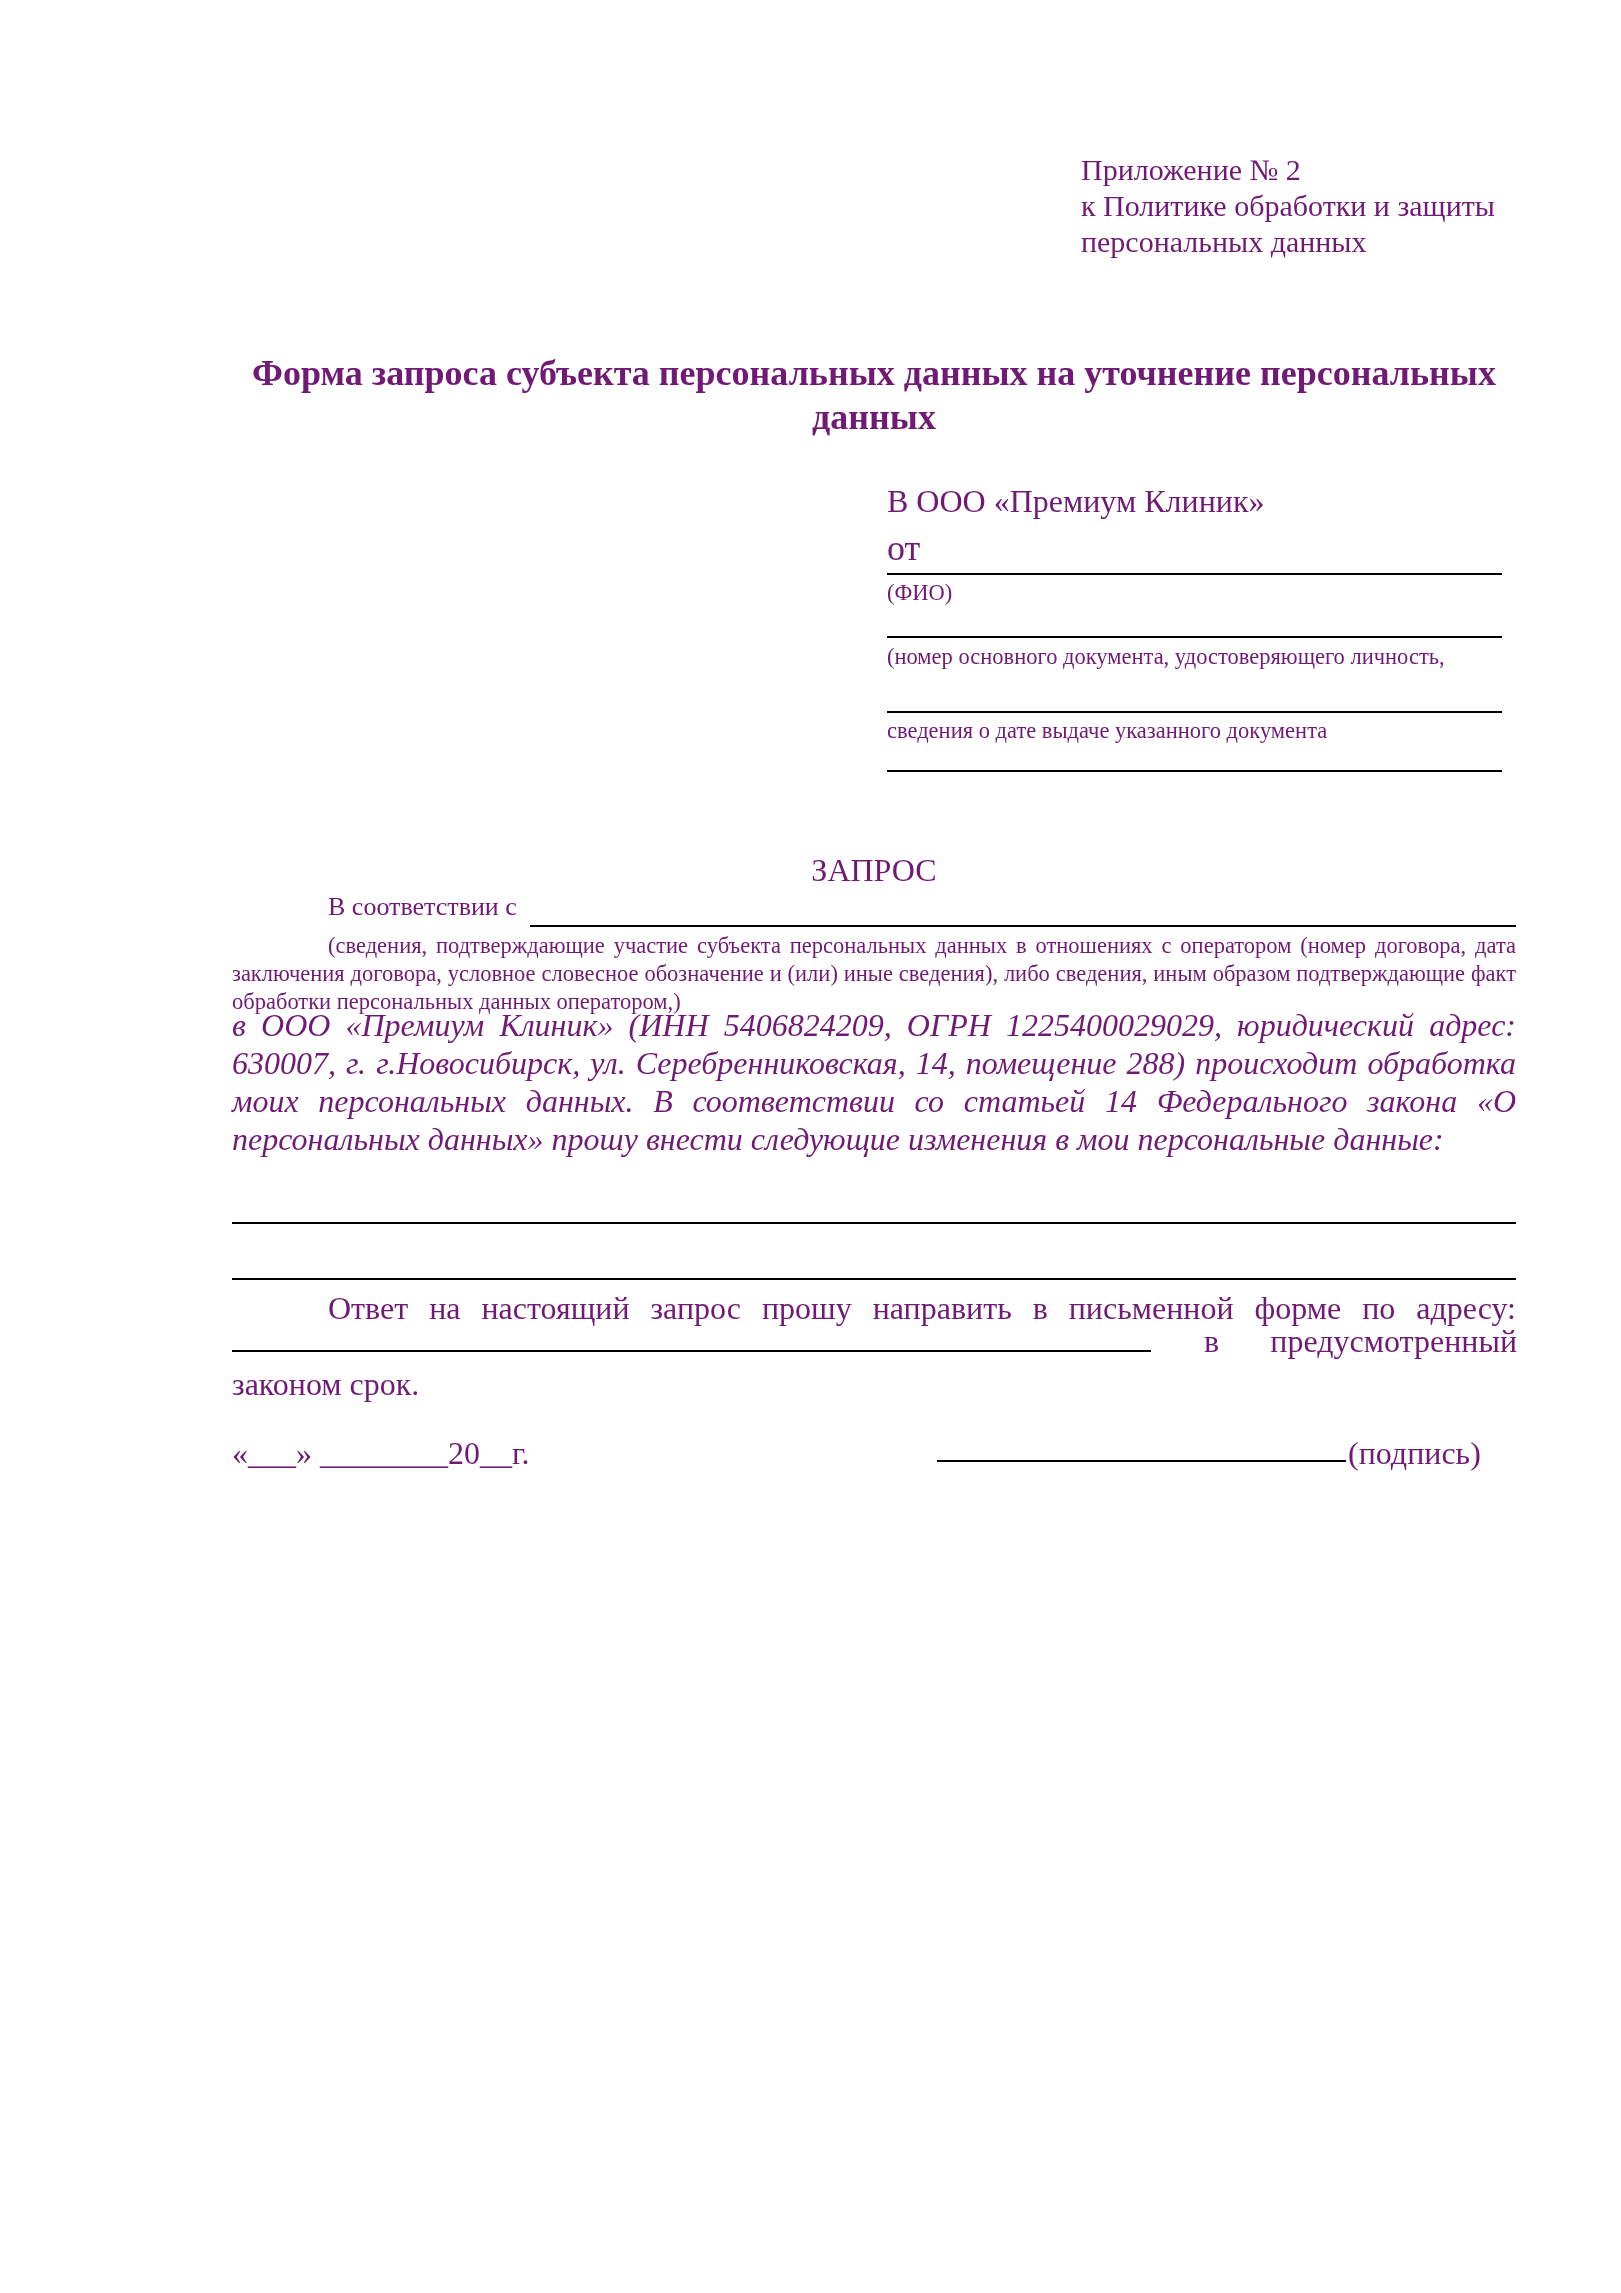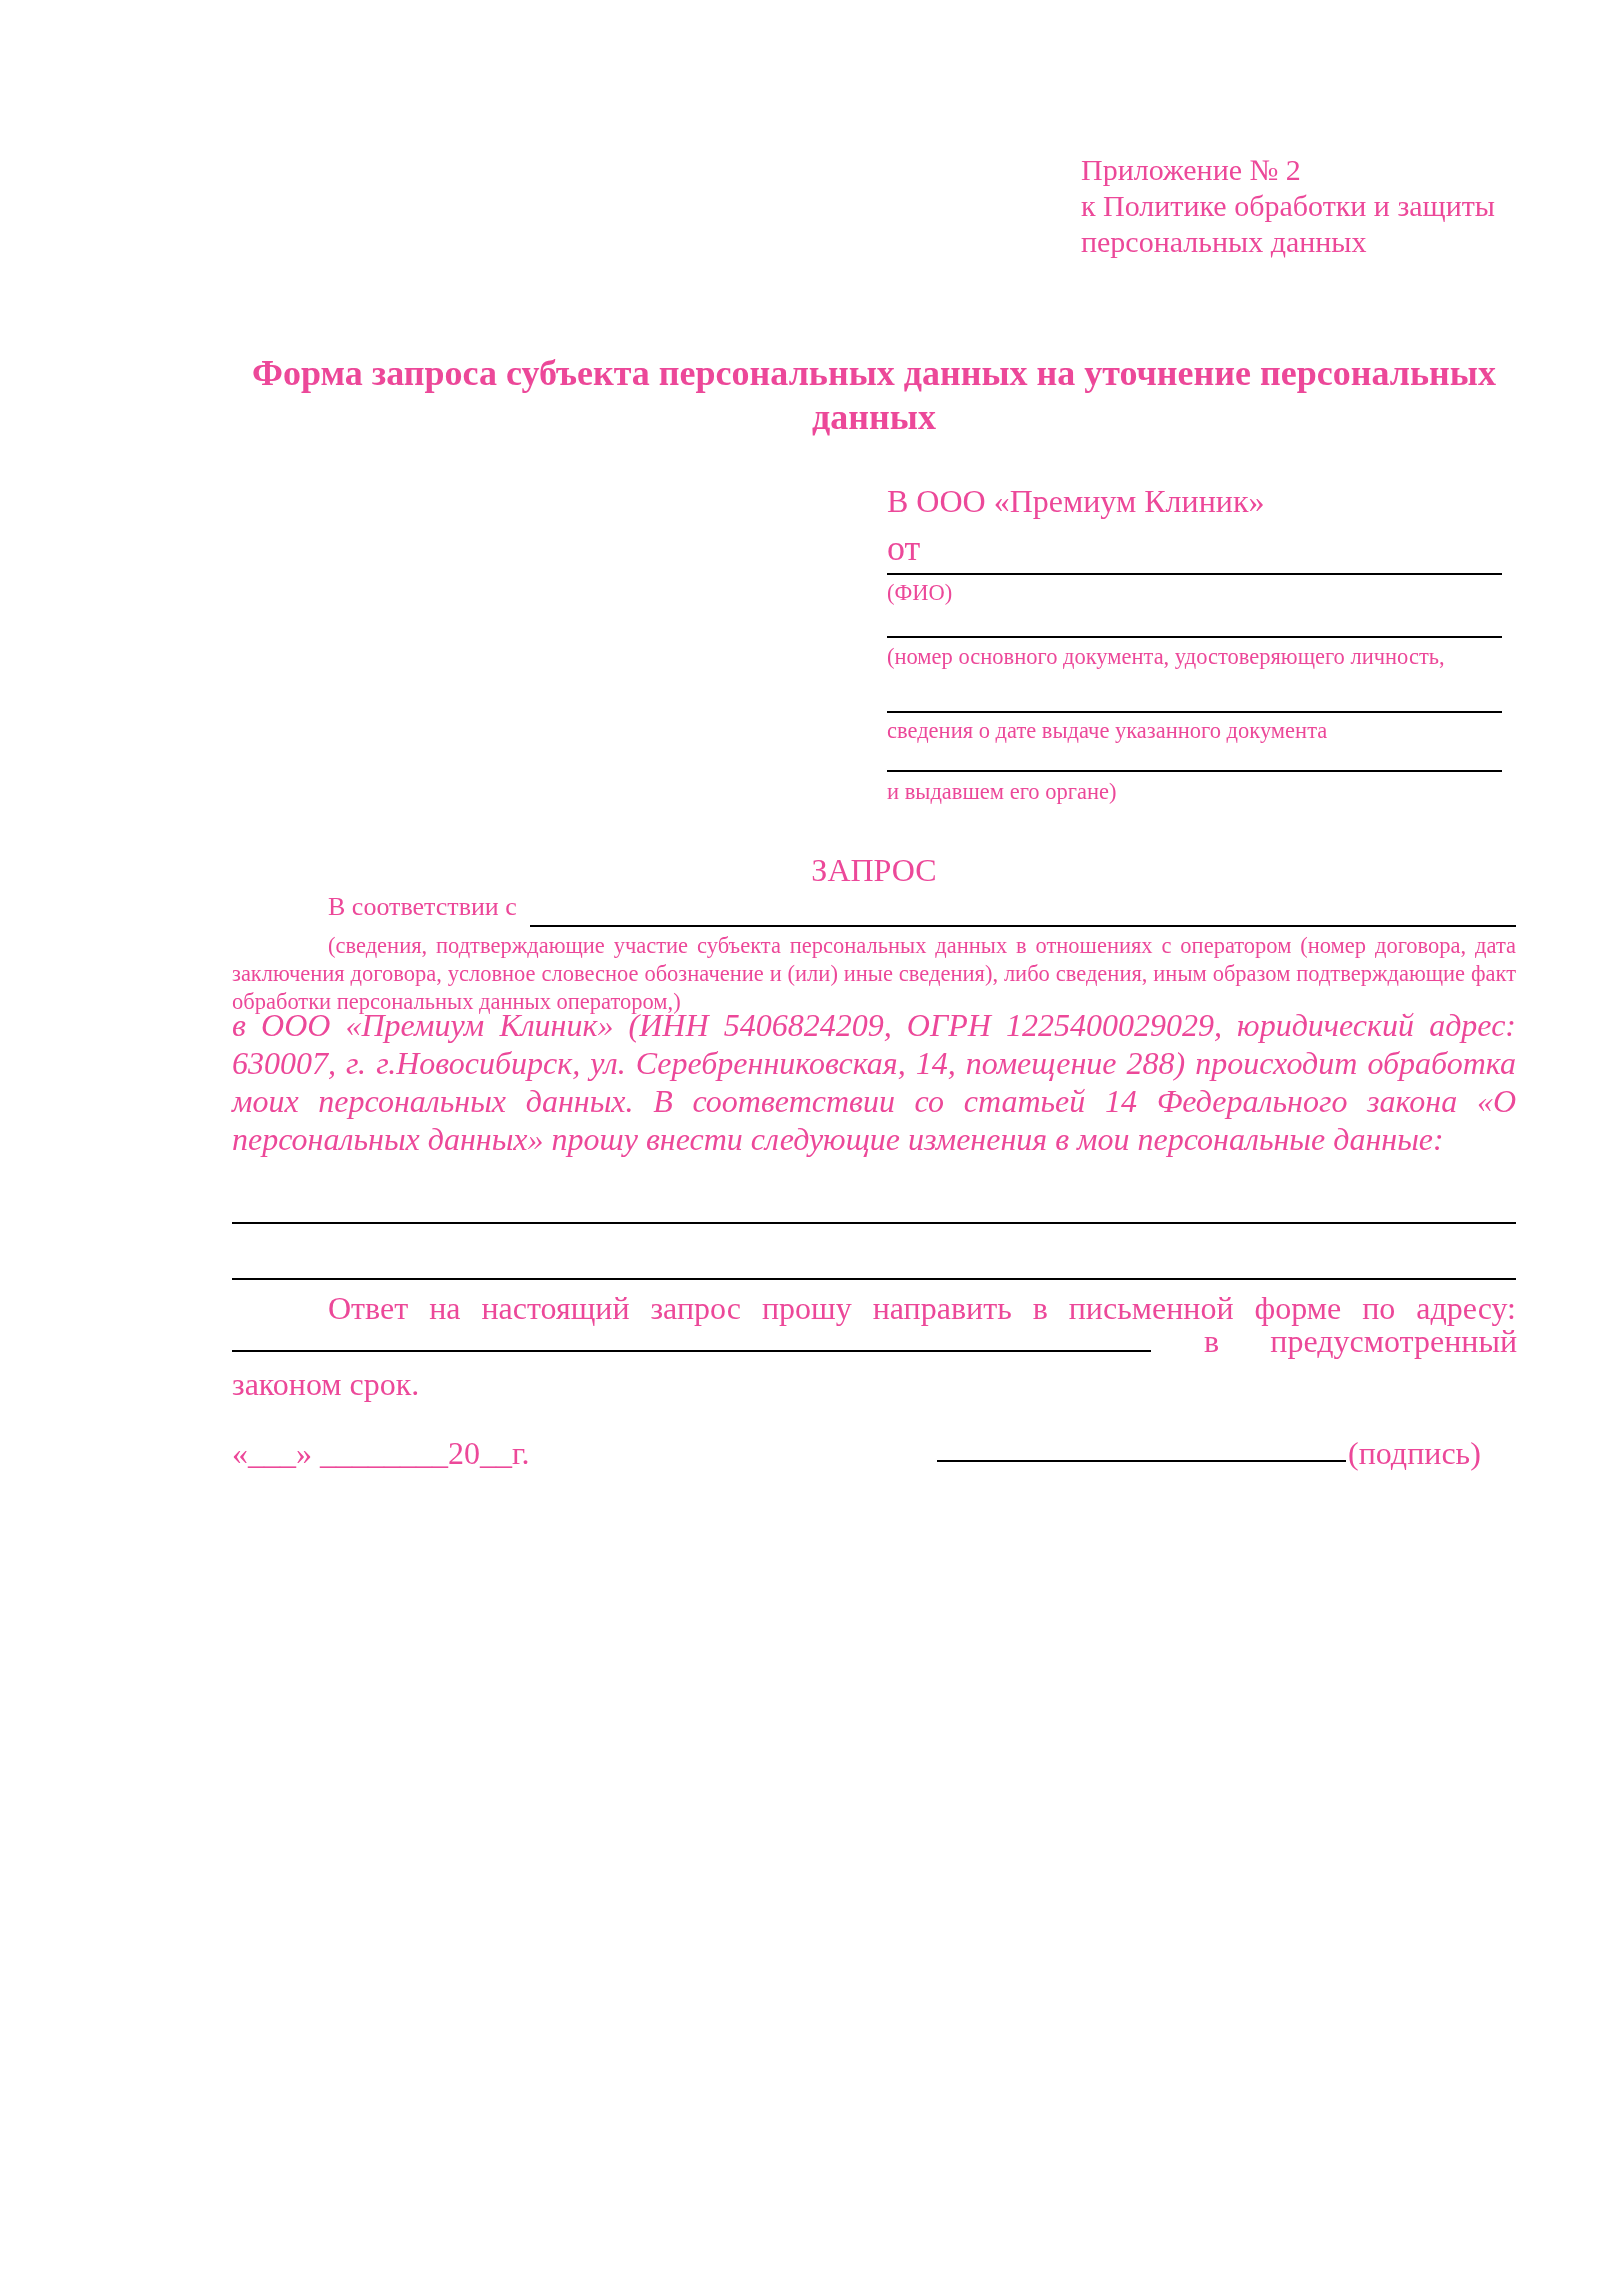--- a/index.html
+++ b/index.html
@@ -1,19 +1,19 @@
 <!DOCTYPE html>
 <html lang="ru"><head>
 <meta charset="utf-8">
 <style>
   html,body{margin:0;padding:0;background:#ffffff;}
   .page{
     position:relative;
     width:1569px;height:2294px;
-    background:#ffffff;color:#ec4899;
+    background:#ffffff;color:#701a75;
     font-family:"Liberation Serif","DejaVu Serif",serif;
     overflow:hidden;
   }
   
   .appendix{position:absolute;left:1081px;top:152px;font-size:30px;line-height:36px;}
   
   .title{position:absolute;left:232px;top:351px;width:1284px;margin:0;
     text-align:center;font-weight:bold;font-size:36px;line-height:44px;}
   
   .addr-to{position:absolute;left:887px;top:483px;font-size:32px;}
@@ -63,21 +63,20 @@
   <div class="uline u1"></div>
   <div class="cap c1">(ФИО)</div>
 
   <div class="uline u2"></div>
   <div class="cap c2">(номер основного документа, удостоверяющего личность,</div>
 
   <div class="uline u3"></div>
   <div class="cap c3">сведения о дате выдаче указанного документа</div>
 
   <div class="uline u4"></div>
-  <div class="cap c4">и выдавшем его органе)</div>
 
   <div class="req-heading">ЗАПРОС</div>
 
   <div class="intro-line">
     <span class="intro-prefix">В соответствии с</span>
     <span class="intro-fill"></span>
   </div>
 
   <div class="smallprint">(сведения, подтверждающие участие субъекта персональных данных в отношениях с оператором (номер договора, дата заключения договора, условное словесное обозначение и (или) иные сведения), либо сведения, иным образом подтверждающие факт обработки персональных данных оператором,)</div>
 

